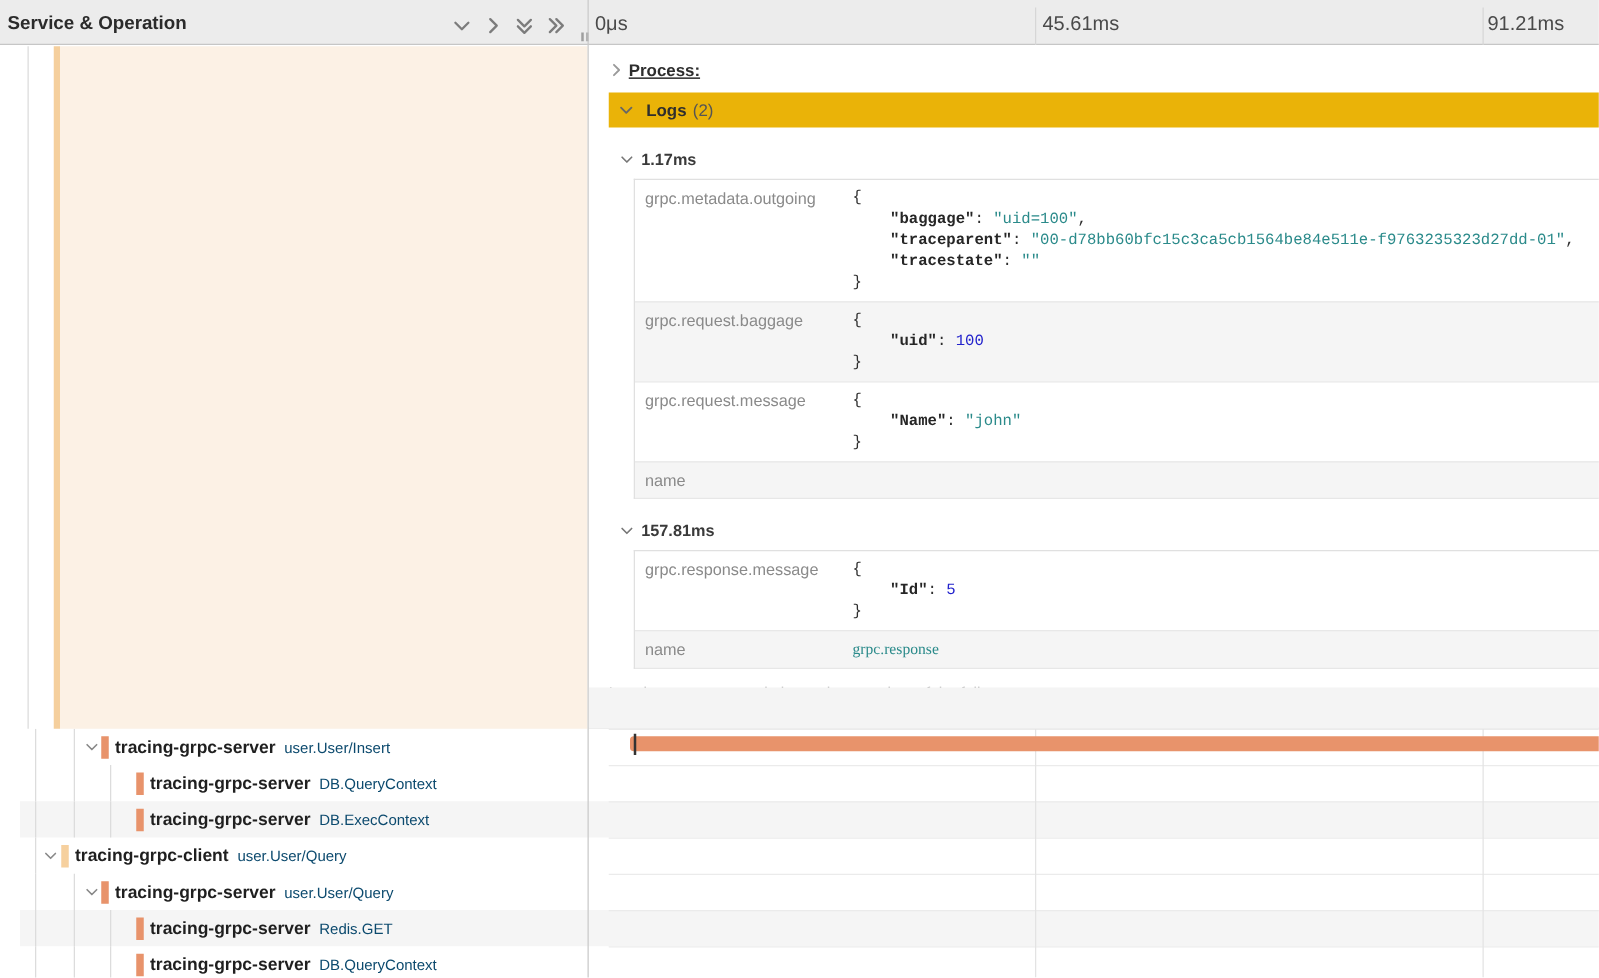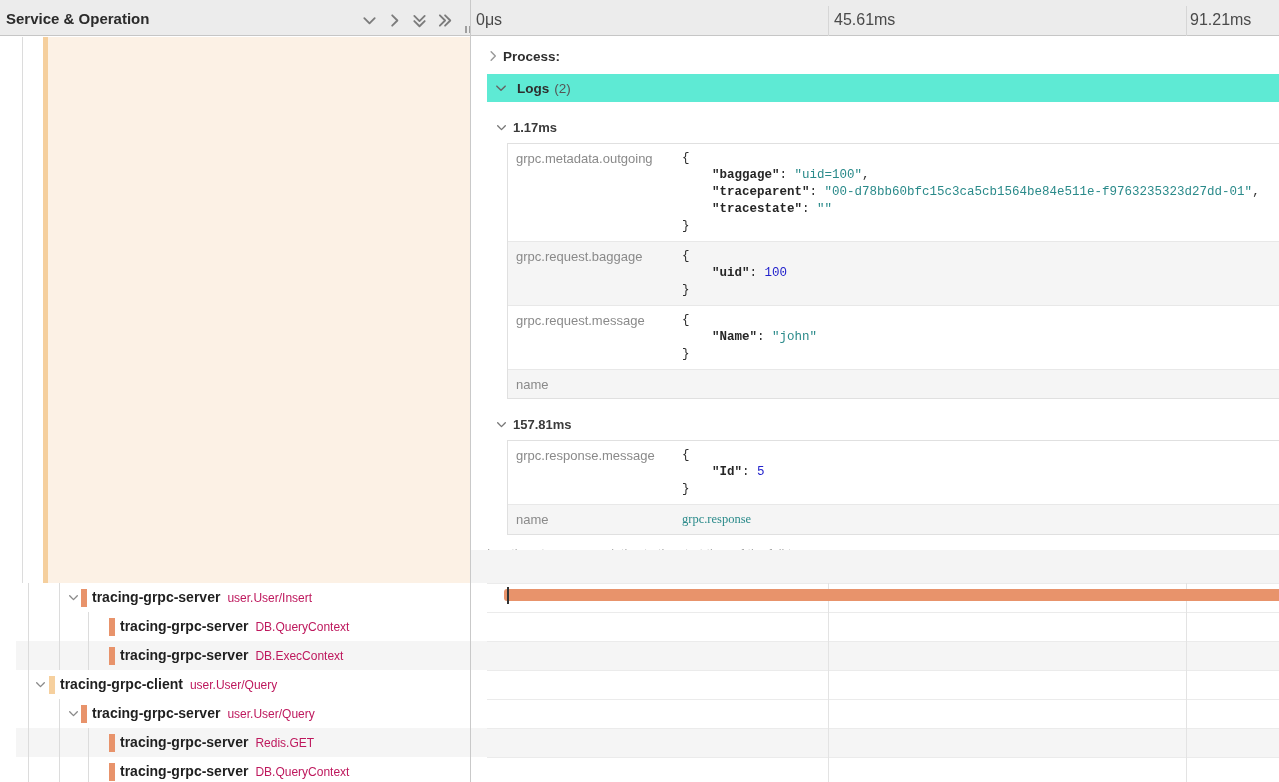--- a/index.html
+++ b/index.html
@@ -25,24 +25,24 @@
   #divider{position:absolute;left:470px;top:0;width:1px;height:782px;background:#c9c9c9;z-index:6;cursor:col-resize;}
   
   #detail-left{position:absolute;left:0;top:37px;width:470px;height:546px;background:#fff;}
   #detail-left .guide{position:absolute;left:22px;top:0;width:1px;height:100%;background:#dcdcdc;}
   #detail-left .accent{position:absolute;left:43px;top:0;width:5px;height:100%;background:var(--accent);}
   #detail-left .fill{position:absolute;left:48px;top:0;right:0;height:100%;background:var(--peach);}
   
   #detail-right{position:absolute;left:471px;top:37px;width:808px;height:546px;background:#fff;
     border-bottom:1px solid #cfcfcf;padding:5px 0 0 16px;z-index:2;}
   #detail-bottom-strip{position:absolute;left:0;top:513px;right:0;height:33px;background:#f4f4f4;}
-  .sect-row{display:flex;align-items:center;cursor:pointer;}
+  .sect-row{display:flex;align-items:center;cursor:pointer;text-decoration:underline;}
   #process-row{margin-top:4px;height:20px;gap:4px;}
   #process-row .lbl{font-size:13.5px;font-weight:bold;color:#2e2e2e;}
-  #logs-band{margin-top:8px;height:28px;background:#5eead4;margin-right:-0px;
+  #logs-band{margin-top:8px;height:28px;background:#eab308;margin-right:-0px;
     display:flex;align-items:center;gap:5px;padding-left:8px;cursor:pointer;}
   #logs-band .lbl{font-size:13.5px;font-weight:bold;color:#2e2e2e;margin-left:5px;}
   #logs-band .cnt{font-size:13.5px;color:#555;}
   .log-sect-hdr{margin-top:14px;margin-left:9px;height:22px;display:flex;align-items:center;gap:6px;cursor:pointer;}
   .log-sect-hdr .lbl{font-size:13px;font-weight:bold;color:#3a3a3a;}
   .fields-table{margin-left:20px;margin-top:5px;border:1px solid #e0e0e0;border-right:none;}
   .field-row{display:flex;}
   .field-row + .field-row{border-top:1px solid #e8e8e8;}
   .field-row.shade{background:var(--stripe);}
   .fkey{width:167px;min-width:167px;padding:7px 4px 6px 8px;font-size:13px;color:#8a8a8a;}
@@ -57,21 +57,21 @@
   #rows{position:absolute;left:0;top:583px;width:1279px;height:199px;overflow:hidden;}
   .span-row{position:absolute;left:16px;width:1279px;height:29px;}
   .span-row.stripe{background:var(--stripe);}
   .name-cell{position:absolute;left:0;top:0;width:470px;height:29px;cursor:pointer;}
   .tl-cell{position:absolute;left:471px;right:0;top:0;height:29px;border-top:1px solid #ebebeb;}
   .tree-guide{position:absolute;top:0;width:1px;height:29px;background:#dcdcdc;}
   .row-chev{position:absolute;top:9px;display:inline-flex;cursor:pointer;}
   .svc-bar{position:absolute;top:5.5px;width:6px;height:18px;}
   .svc-label{position:absolute;top:0;height:29px;display:flex;align-items:baseline;gap:7px;line-height:29px;white-space:nowrap;}
   .svc-name{font-size:14px;font-weight:600;color:#1f1f1f;}
-  .op-name{font-size:12px;color:#be185d;}
+  .op-name{font-size:12px;color:#0c4a6e;}
   .grid-line{position:absolute;top:0;width:1px;height:199px;background:#e3e3e3;z-index:1;}
   #dur-bar{position:absolute;top:6px;height:12px;border-radius:3px;background:var(--server);z-index:2;}
   #dur-tick{position:absolute;width:1.5px;height:17px;background:#333;z-index:3;}
 </style>
 </head>
 <body>
 
 <div id="header">
   <span id="hdr-title">Service &amp; Operation</span>
   <span class="hdr-icons" id="hdr-icons">

